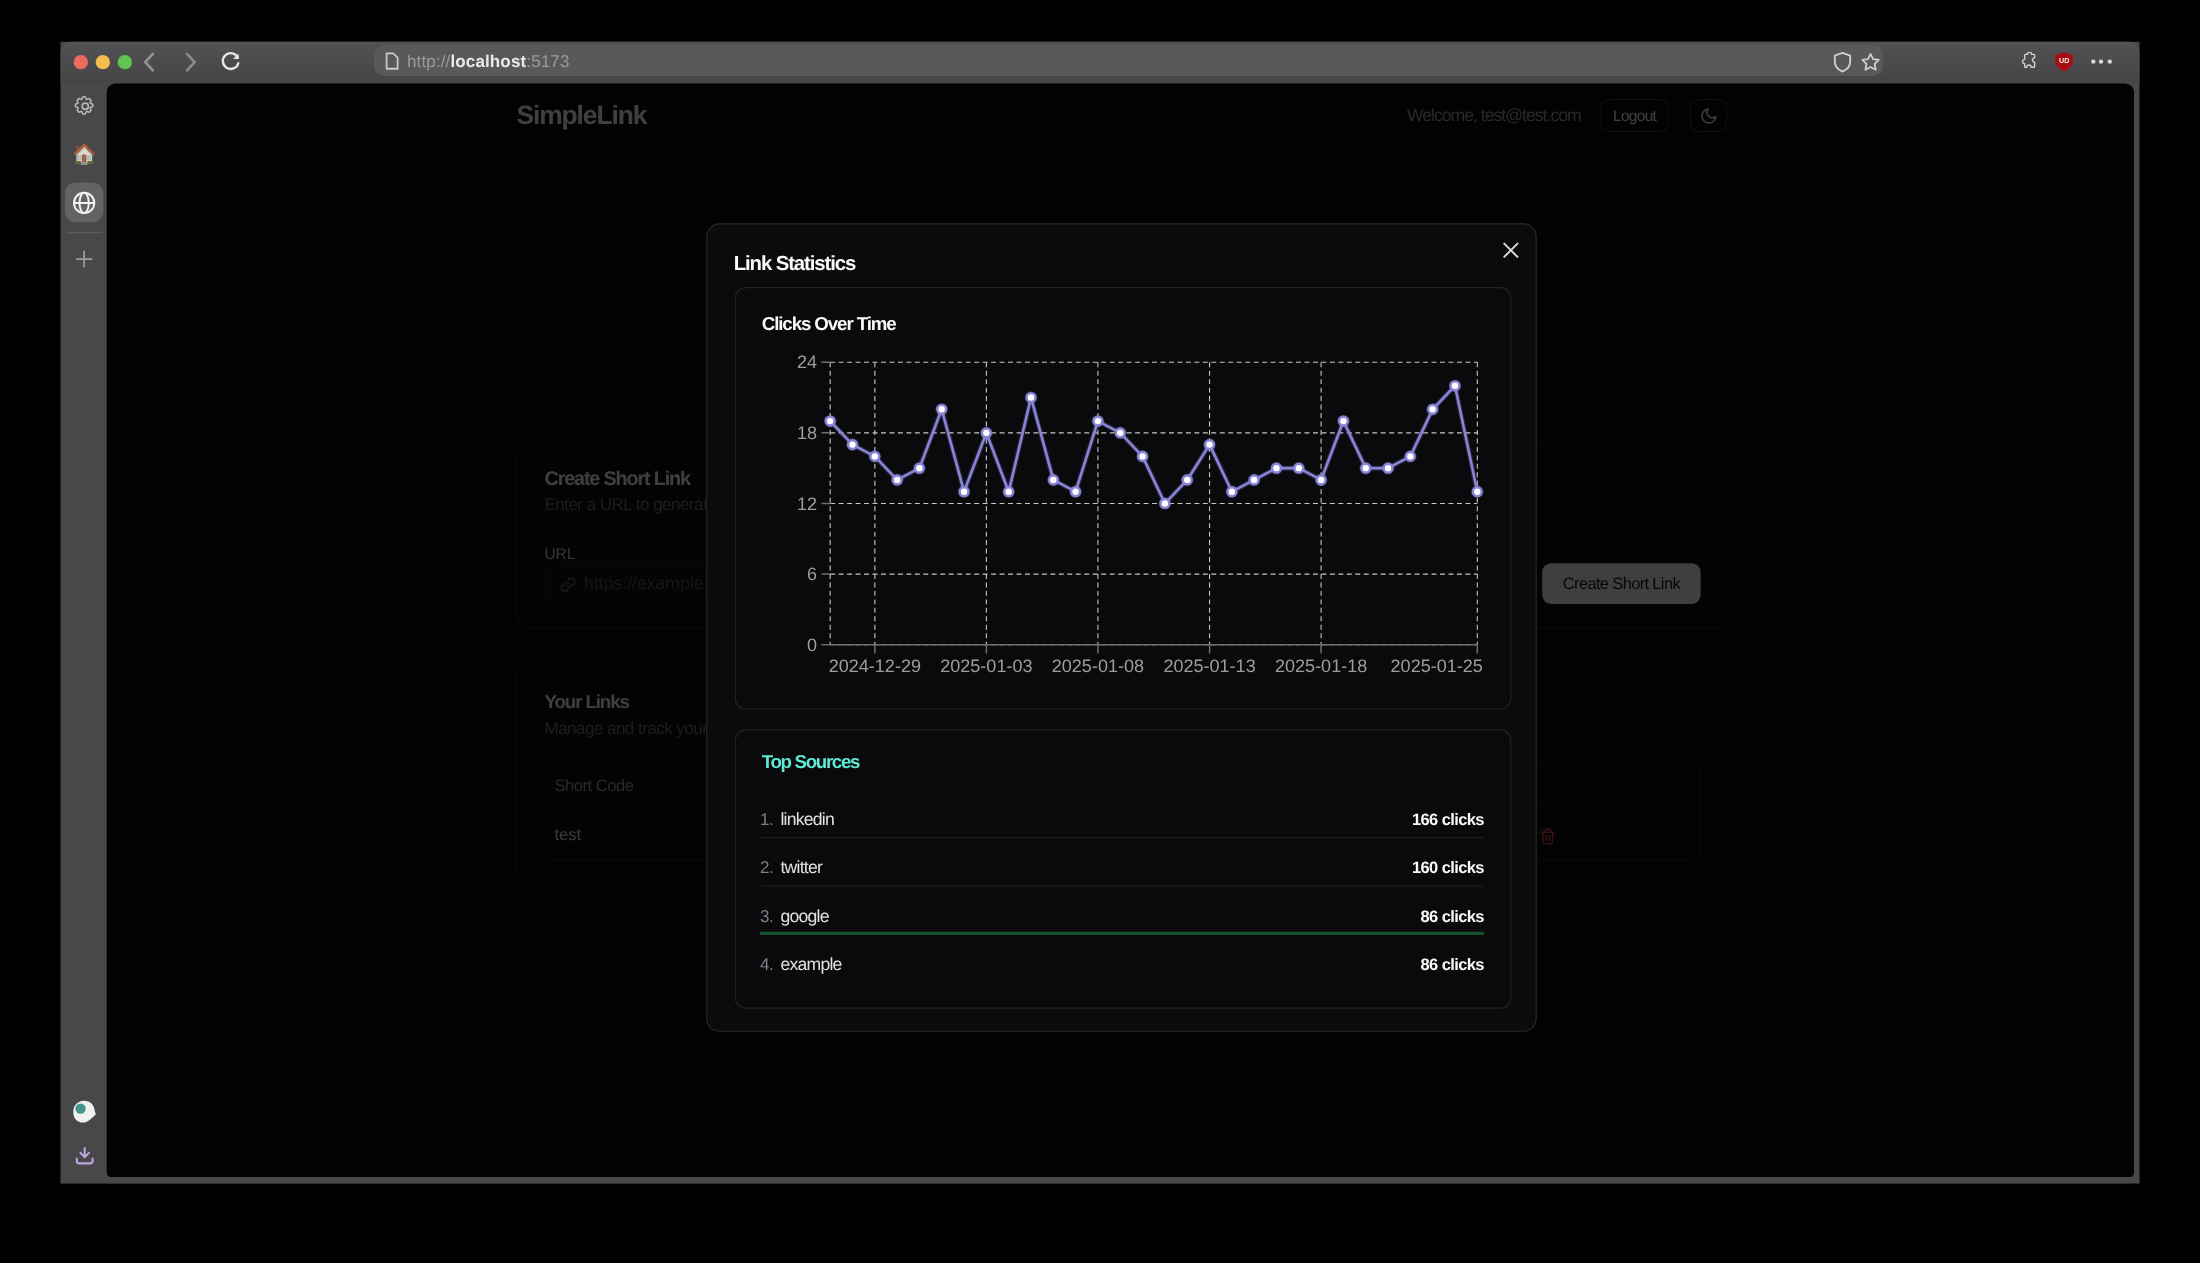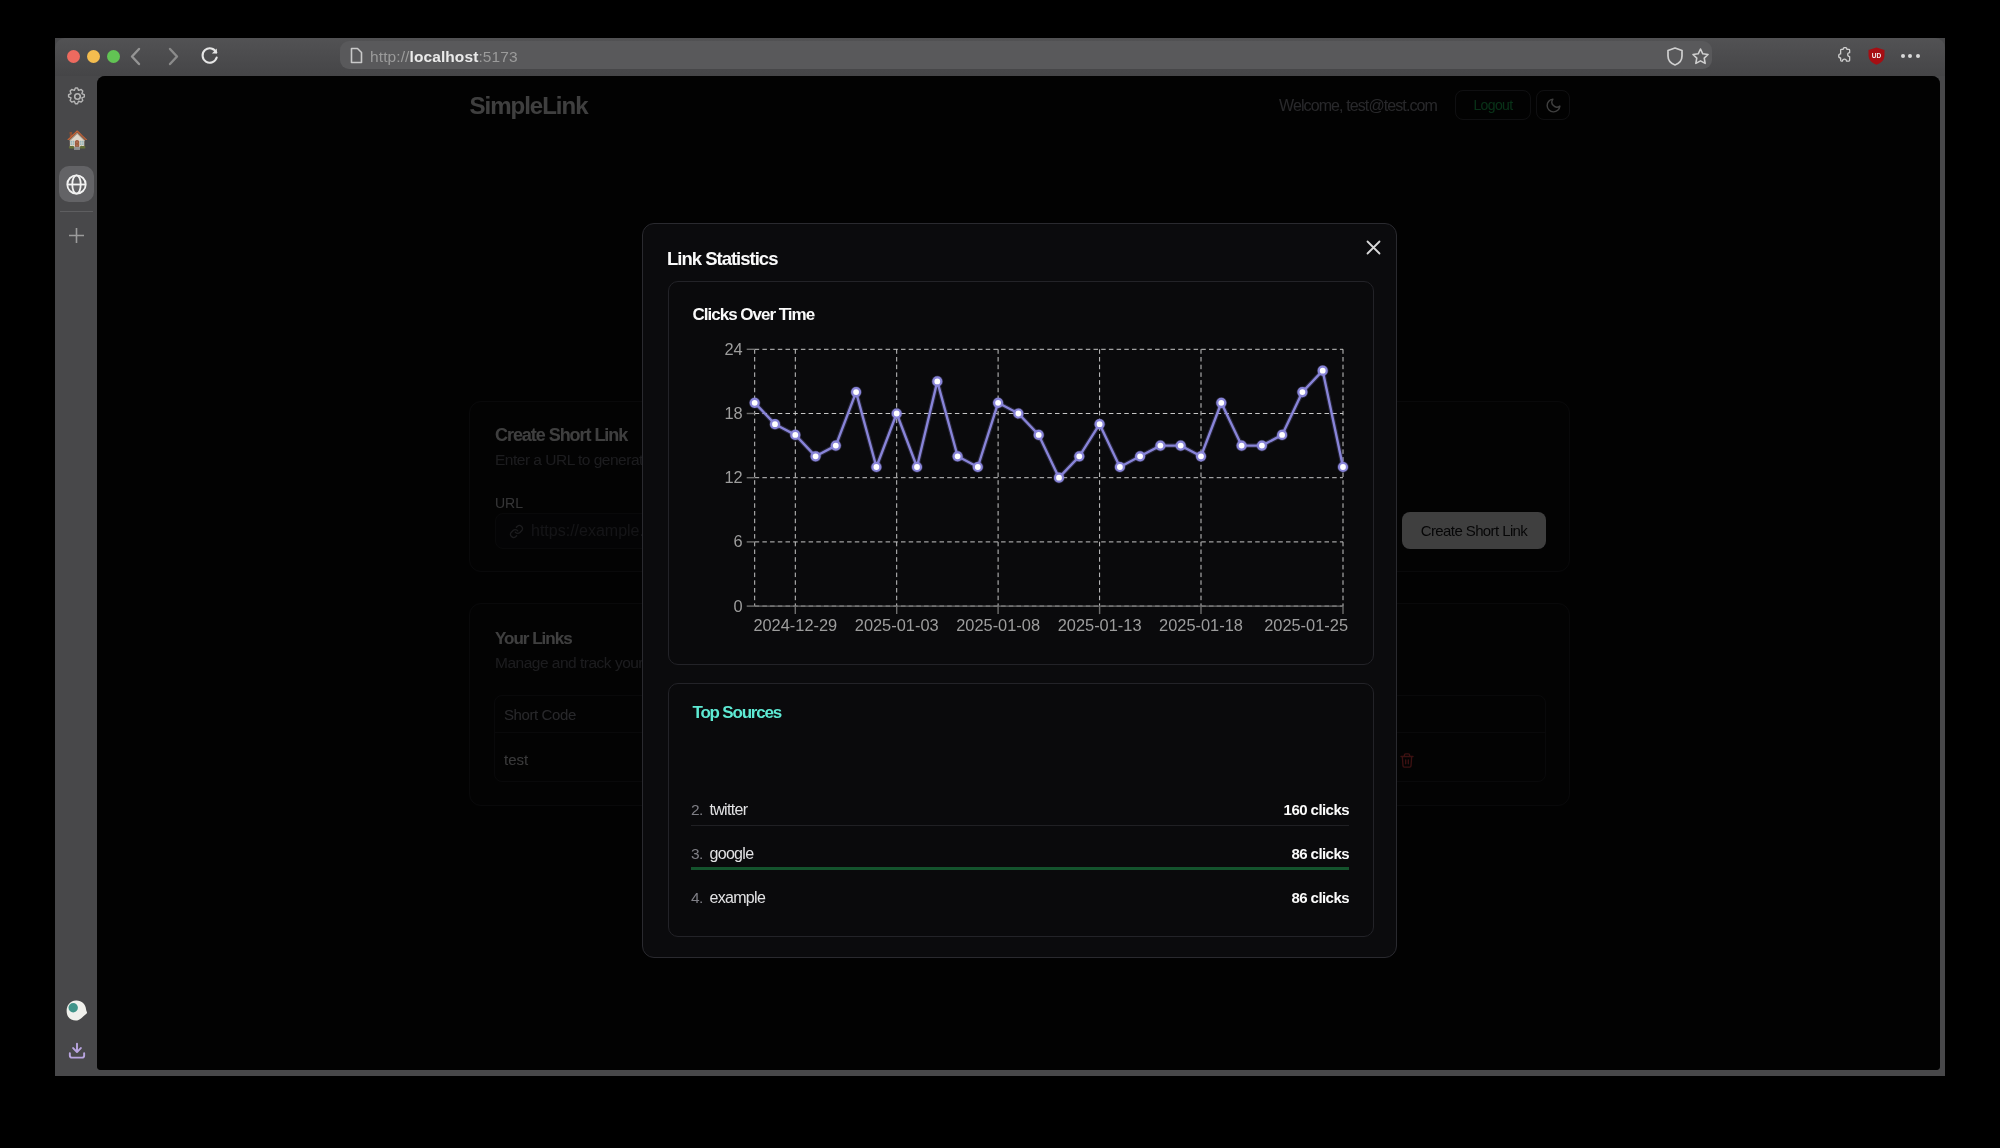--- a/index.html
+++ b/index.html
@@ -12,21 +12,21 @@
     background:#0a0a0a; border-radius:8px 8px 4px 4px; overflow:hidden; }
   .tl { position:absolute; top:12.5px; width:13px; height:13px; border-radius:50%; }
   #urlbar { position:absolute; left:284.5px; top:3px; width:1372.5px; height:28px;
     background:#59595b; border-radius:9px; }
   #urltext { position:absolute; left:315px; top:10px; font-size:15.5px; color:#9b9b9b; letter-spacing:0.1px;}
   #urltext b { color:#eaeaea; font-weight:bold; }
   .card { position:absolute; border:1px solid #26262a; border-radius:12px; background:#0c0c0e; }
   #overlay { position:absolute; left:0; top:0; width:1843px; height:994.4px;
     background:rgba(0,0,0,0.75); z-index:5; }
   #modal { position:absolute; left:545px; top:127.3px; width:755px; height:735px;
-    background:#0b0b0d; border:1px solid #2a2a2f; border-radius:12px; z-index:6;margin-top:20px; }
+    background:#0b0b0d; border:1px solid #2a2a2f; border-radius:12px; z-index:6; }
   .panel { position:absolute; left:25px; width:706px; border:1px solid #232328;
     border-radius:10px; background:#0a0a0c; }
   .srcrow { position:absolute; left:22px; width:658px; height:33px; line-height:33px; }
   .srcrow .num { display:inline-block; width:18.5px; color:#7f7f86; font-size:15.5px; letter-spacing:-0.5px; }
   .srcrow .name { color:#e2e2e4; font-size:16px; letter-spacing:-0.7px; }
   .srcrow .clicks { position:absolute; right:0; top:0; color:#fafafa; font-size:15px; font-weight:bold; letter-spacing:-0.55px; }
 </style>
 </head>
 <body>
 <div id="window">
@@ -87,21 +87,21 @@
     <circle cx="8.2" cy="8.8" r="4.7" fill="#41948a"></circle>
   </svg>
   <svg class="abs" style="left:11px;top:1002.5px;" width="22" height="22" viewBox="0 0 24 24">
     <path d="M12 4 V12.5 M7.8 8.8 L12 13.2 L16.2 8.8" fill="none" stroke="#b9a5e0" stroke-width="2.1" stroke-linecap="round" stroke-linejoin="round"></path>
     <path d="M4.2 14.5 V16.8 Q4.2 19.2 6.6 19.2 H17.4 Q19.8 19.2 19.8 16.8 V14.5" fill="none" stroke="#b9a5e0" stroke-width="2.1" stroke-linecap="round"></path>
   </svg>
 
   <div id="page">
     <div class="abs" style="left:372.5px;top:16px;font-size:24px;font-weight:bold;color:#fafafa;letter-spacing:-1px;">SimpleLink</div>
     <div class="abs" style="right:503px;top:21px;font-size:16px;color:#a1a1aa;letter-spacing:-0.9px;">Welcome, test@test.com</div>
-    <div class="abs" style="left:1358px;top:14px;width:76px;height:30px;border:1px solid #3f3f46;border-radius:8px;color:#22c55e;font-size:14px;font-weight:500;text-align:center;line-height:28px;letter-spacing:-0.6px;">Logout</div>
+    <div class="abs" style="left:1358px;top:14px;width:62px;height:30px;border:1px solid #3f3f46;border-radius:8px;color:#ffffff;font-size:14px;font-weight:500;text-align:center;line-height:28px;letter-spacing:-0.6px;">Logout</div>
     <div class="abs" style="left:1439px;top:14px;width:34px;height:30px;border:1px solid #3f3f46;border-radius:8px;">
       <svg style="position:absolute;left:8px;top:6px;" width="17" height="17" viewBox="0 0 24 24">
         <path d="M21 12.8 A9 9 0 1 1 11.2 3 A7 7 0 0 0 21 12.8 Z" fill="none" stroke="#fafafa" stroke-width="2" stroke-linejoin="round"></path>
       </svg>
     </div>
     <div class="card" style="left:372px;top:325px;width:1101px;height:171px;">
       <div class="abs" style="left:25px;top:23px;font-size:18px;font-weight:bold;color:#fafafa;letter-spacing:-1.05px;">Create Short Link</div>
       <div class="abs" style="left:25px;top:49px;font-size:15.5px;color:#71717a;letter-spacing:-0.5px;">Enter a URL to generate a short link</div>
       <div class="abs" style="left:25px;top:93px;font-size:14px;font-weight:500;color:#d4d4d8;">URL</div>
       <div class="abs" style="left:25px;top:111px;width:891px;height:36px;border:1px solid #27272a;border-radius:8px;background:#121214;">
@@ -228,20 +228,23 @@
         <circle cx="633.4" cy="110.1" r="5.8" fill="#8884d8" fill-opacity="0.28"></circle>
         <circle cx="633.4" cy="110.1" r="4.0" fill="#ffffff" stroke="#8884d8" stroke-width="2.2"></circle>
         <circle cx="653.7" cy="88.7" r="5.8" fill="#8884d8" fill-opacity="0.28"></circle>
         <circle cx="653.7" cy="88.7" r="4.0" fill="#ffffff" stroke="#8884d8" stroke-width="2.2"></circle>
         <circle cx="674.0" cy="185.0" r="5.8" fill="#8884d8" fill-opacity="0.28"></circle>
         <circle cx="674.0" cy="185.0" r="4.0" fill="#ffffff" stroke="#8884d8" stroke-width="2.2"></circle>
         </svg>
       </div>
       <div class="panel" style="top:459px;height:254px;">
         <div class="abs" style="left:23.5px;top:19.5px;font-size:17px;font-weight:bold;color:#5eead4;letter-spacing:-1.2px;">Top Sources</div>
+        <div class="srcrow" style="top:65px;border-bottom:1px solid #202024;">
+          <span class="num">1.</span><span class="name">linkedin</span><span class="clicks">166 clicks</span>
+        </div>
         <div class="srcrow" style="top:109px;border-bottom:1px solid #202024;">
           <span class="num">2.</span><span class="name">twitter</span><span class="clicks">160 clicks</span>
         </div>
         <div class="srcrow" style="top:153px;border-bottom:3px solid #14532d;">
           <span class="num">3.</span><span class="name">google</span><span class="clicks">86 clicks</span>
         </div>
         <div class="srcrow" style="top:197px;">
           <span class="num">4.</span><span class="name">example</span><span class="clicks">86 clicks</span>
         </div>
       </div>

